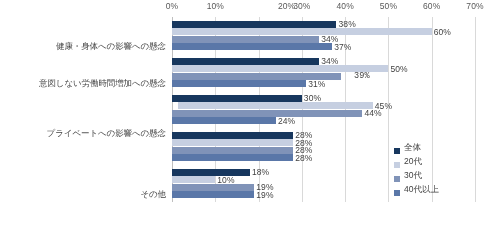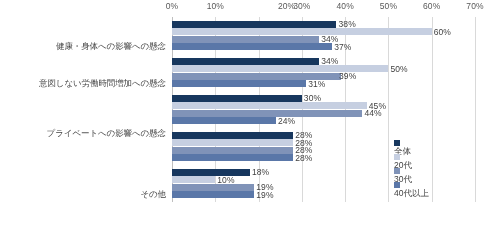--- a/index.html
+++ b/index.html
@@ -94,23 +94,22 @@
 
   
   .legend{
     position:absolute;
     left:394px;
     top:140px;
     width:95px;
   }
   .legend-item{
     display:flex;
-    align-items:flex-start;
+    align-items:flex-end;
     height:14px;
-    flex-direction:column;
   }
   .legend-swatch{
     width:6px;height:6px;
     margin-right:4px;
     flex:0 0 auto;
   }
   .legend-label{
     font-size:8.5px;
     color:#3f3f3f;
     white-space:nowrap;
@@ -170,31 +169,31 @@
         <div class="bar-row" style="top: 40.6px;">
           <div class="bar" style="width: 147.171px; background: rgb(23, 55, 94);"></div>
           <span class="bar-value" style="left: 147.171px;">34%</span>
         </div>
         <div class="bar-row" style="top: 48.2px;">
           <div class="bar" style="width: 216.429px; background: rgb(198, 207, 225);"></div>
           <span class="bar-value" style="left: 216.429px;">50%</span>
         </div>
         <div class="bar-row" style="top: 55.8px;">
           <div class="bar" style="width: 168.814px; background: rgb(128, 147, 184);"></div>
-          <span class="bar-value" style="left: 165px;">39%</span>
+          <span class="bar-value" style="left: 180px; font-family: Liberation Mono, monospace;">39%</span>
         </div>
         <div class="bar-row" style="top: 63.4px;">
           <div class="bar" style="width: 134.186px; background: rgb(90, 119, 168);"></div>
           <span class="bar-value" style="left: 134.186px;">31%</span>
         </div>
         <div class="bar-row" style="top: 77.6px;">
           <div class="bar" style="width: 129.857px; background: rgb(23, 55, 94);"></div>
           <span class="bar-value" style="left: 129.857px;">30%</span>
         </div>
-        <div class="bar-row" style="top: 85.2px;">
+        <div class="bar-row" style="top: 85.2px; margin-left: 6px;">
           <div class="bar" style="width: 194.786px; background: rgb(198, 207, 225);"></div>
           <span class="bar-value" style="left: 194.786px;">45%</span>
         </div>
         <div class="bar-row" style="top: 92.8px;">
           <div class="bar" style="width: 190.457px; background: rgb(128, 147, 184);"></div>
           <span class="bar-value" style="left: 190.457px;">44%</span>
         </div>
         <div class="bar-row" style="top: 100.4px;">
           <div class="bar" style="width: 103.886px; background: rgb(90, 119, 168);"></div>
           <span class="bar-value" style="left: 103.886px;">24%</span>

